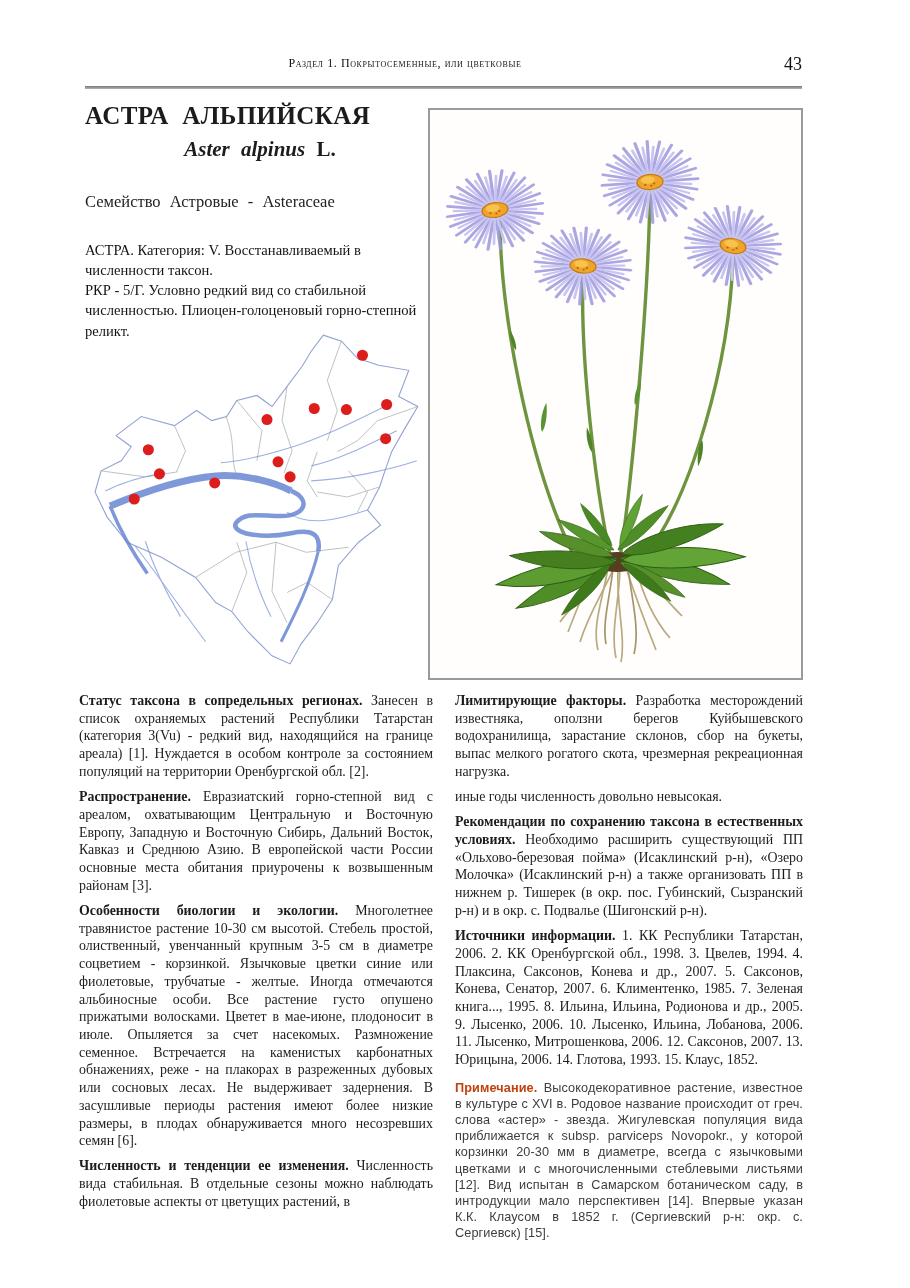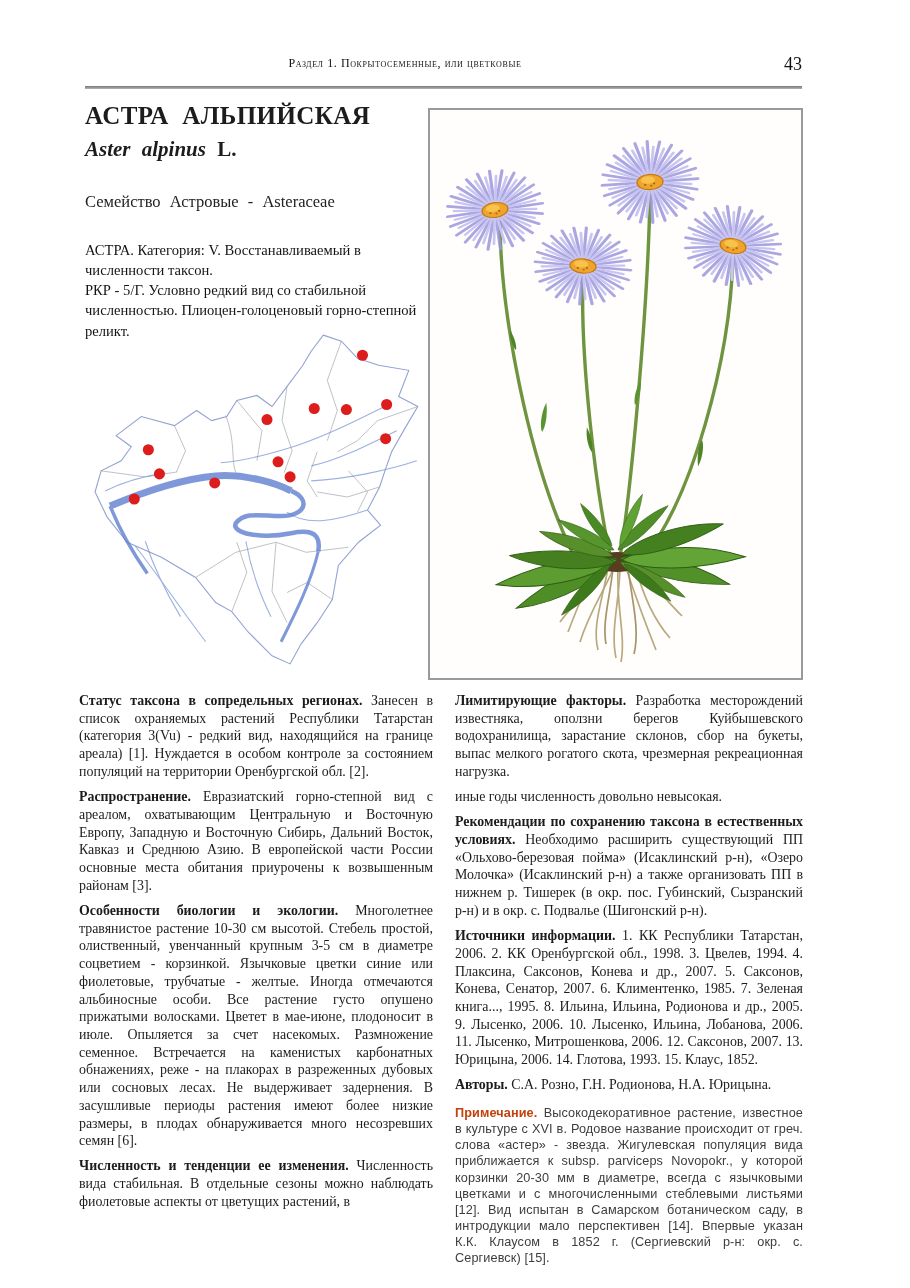--- a/index.html
+++ b/index.html
@@ -18,21 +18,21 @@
   }
   .hdr-rule{
     position:absolute;left:85px;top:86px;width:717px;height:3px;
     background:linear-gradient(#777,#b5b5b5);
   }
   .title-block{position:absolute;left:85px;top:102px;width:350px;}
   .taxon-title{
     font-size:25px;font-weight:bold;letter-spacing:.4px;word-spacing:7px;margin:0;
   }
   .taxon-latin{
-    font-size:21px;font-weight:bold;font-style:italic;margin:7px 0 0 0;word-spacing:6px;
+    font-size:21px;font-weight:bold;font-style:italic;margin:7px 0 0 0;word-spacing:6px;text-align:center;
   }
   .taxon-latin .author{font-style:normal;}
   .taxon-family{
     font-size:16.5px;margin:30px 0 0 0;word-spacing:5px;color:#222;
   }
   .taxon-status{
     font-size:14.6px;line-height:1.38;margin:28px 0 0 0;text-align:left;color:#141414;
   }
   .taxon-status p{margin:0;}
   .map-wrap{position:absolute;left:85px;top:310px;width:372px;height:372px;}
@@ -230,15 +230,14 @@
   <p class="para"><span class="lead">Распространение.</span> <span>Евразиатский горно-степной вид с ареалом, охватывающим Центральную и Восточную Европу, Западную и Восточную Сибирь, Дальний Восток, Кавказ и Среднюю Азию. В европейской части России основные места обитания приурочены к возвышенным районам [3].</span></p>
   <p class="para"><span class="lead">Особенности биологии и экологии.</span> <span>Многолетнее травянистое растение 10-30 см высотой. Стебель простой, олиственный, увенчанный крупным 3-5 см в диаметре соцветием - корзинкой. Язычковые цветки синие или фиолетовые, трубчатые - желтые. Иногда отмечаются альбиносные особи. Все растение густо опушено прижатыми волосками. Цветет в мае-июне, плодоносит в июле. Опыляется за счет насекомых. Размножение семенное. Встречается на каменистых карбонатных обнажениях, реже - на плакорах в разреженных дубовых или сосновых лесах. Не выдерживает задернения. В засушливые периоды растения имеют более низкие размеры, в плодах обнаруживается много несозревших семян [6].</span></p>
   <p class="para"><span class="lead">Численность и тенденции ее изменения.</span> <span>Численность вида стабильная. В отдельные сезоны можно наблюдать фиолетовые аспекты от цветущих растений, в</span></p>
 </div>
 
 <div class="col col-right">
   <p class="para"><span class="lead">Лимитирующие факторы.</span> <span>Разработка месторождений известняка, оползни берегов Куйбышевского водохранилища, зарастание склонов, сбор на букеты, выпас мелкого рогатого скота, чрезмерная рекреационная нагрузка.</span></p>
   <p class="para"><span>иные годы численность довольно невысокая.</span></p>
   <p class="para"><span class="lead">Рекомендации по сохранению таксона в естественных условиях.</span> <span>Необходимо расширить существующий ПП «Ольхово-березовая пойма» (Исаклинский р-н), «Озеро Молочка» (Исаклинский р-н) а также организовать ПП в нижнем р. Тишерек (в окр. пос. Губинский, Сызранский р-н) и в окр. с. Подвалье (Шигонский р-н).</span></p>
   <p class="para"><span class="lead">Источники информации.</span> <span>1. КК Республики Татарстан, 2006. 2. КК Оренбургской обл., 1998. 3. Цвелев, 1994. 4. Плаксина, Саксонов, Конева и др., 2007. 5. Саксонов, Конева, Сенатор, 2007. 6. Климентенко, 1985. 7. Зеленая книга..., 1995. 8. Ильина, Ильина, Родионова и др., 2005. 9. Лысенко, 2006. 10. Лысенко, Ильина, Лобанова, 2006. 11. Лысенко, Митрошенкова, 2006. 12. Саксонов, 2007. 13. Юрицына, 2006. 14. Глотова, 1993. 15. Клаус, 1852.</span></p>
-  <p class="para"><span class="lead">Авторы.</span> <span>С.А. Розно, Г.Н. Родионова, Н.А. Юрицына.</span></p>
   <p class="note"><span class="note-lead">Примечание.</span> <span>Высокодекоративное растение, известное в культуре с XVI в. Родовое название происходит от греч. слова «астер» - звезда. Жигулевская популяция вида приближается к subsp. parviceps Novopokr., у которой корзинки 20-30 мм в диаметре, всегда с язычковыми цветками и с многочисленными стеблевыми листьями [12]. Вид испытан в Самарском ботаническом саду, в интродукции мало перспективен [14]. Впервые указан К.К. Клаусом в 1852 г. (Сергиевский р-н: окр. с. Сергиевск) [15].</span></p>
 </div>
 
 </body></html>

